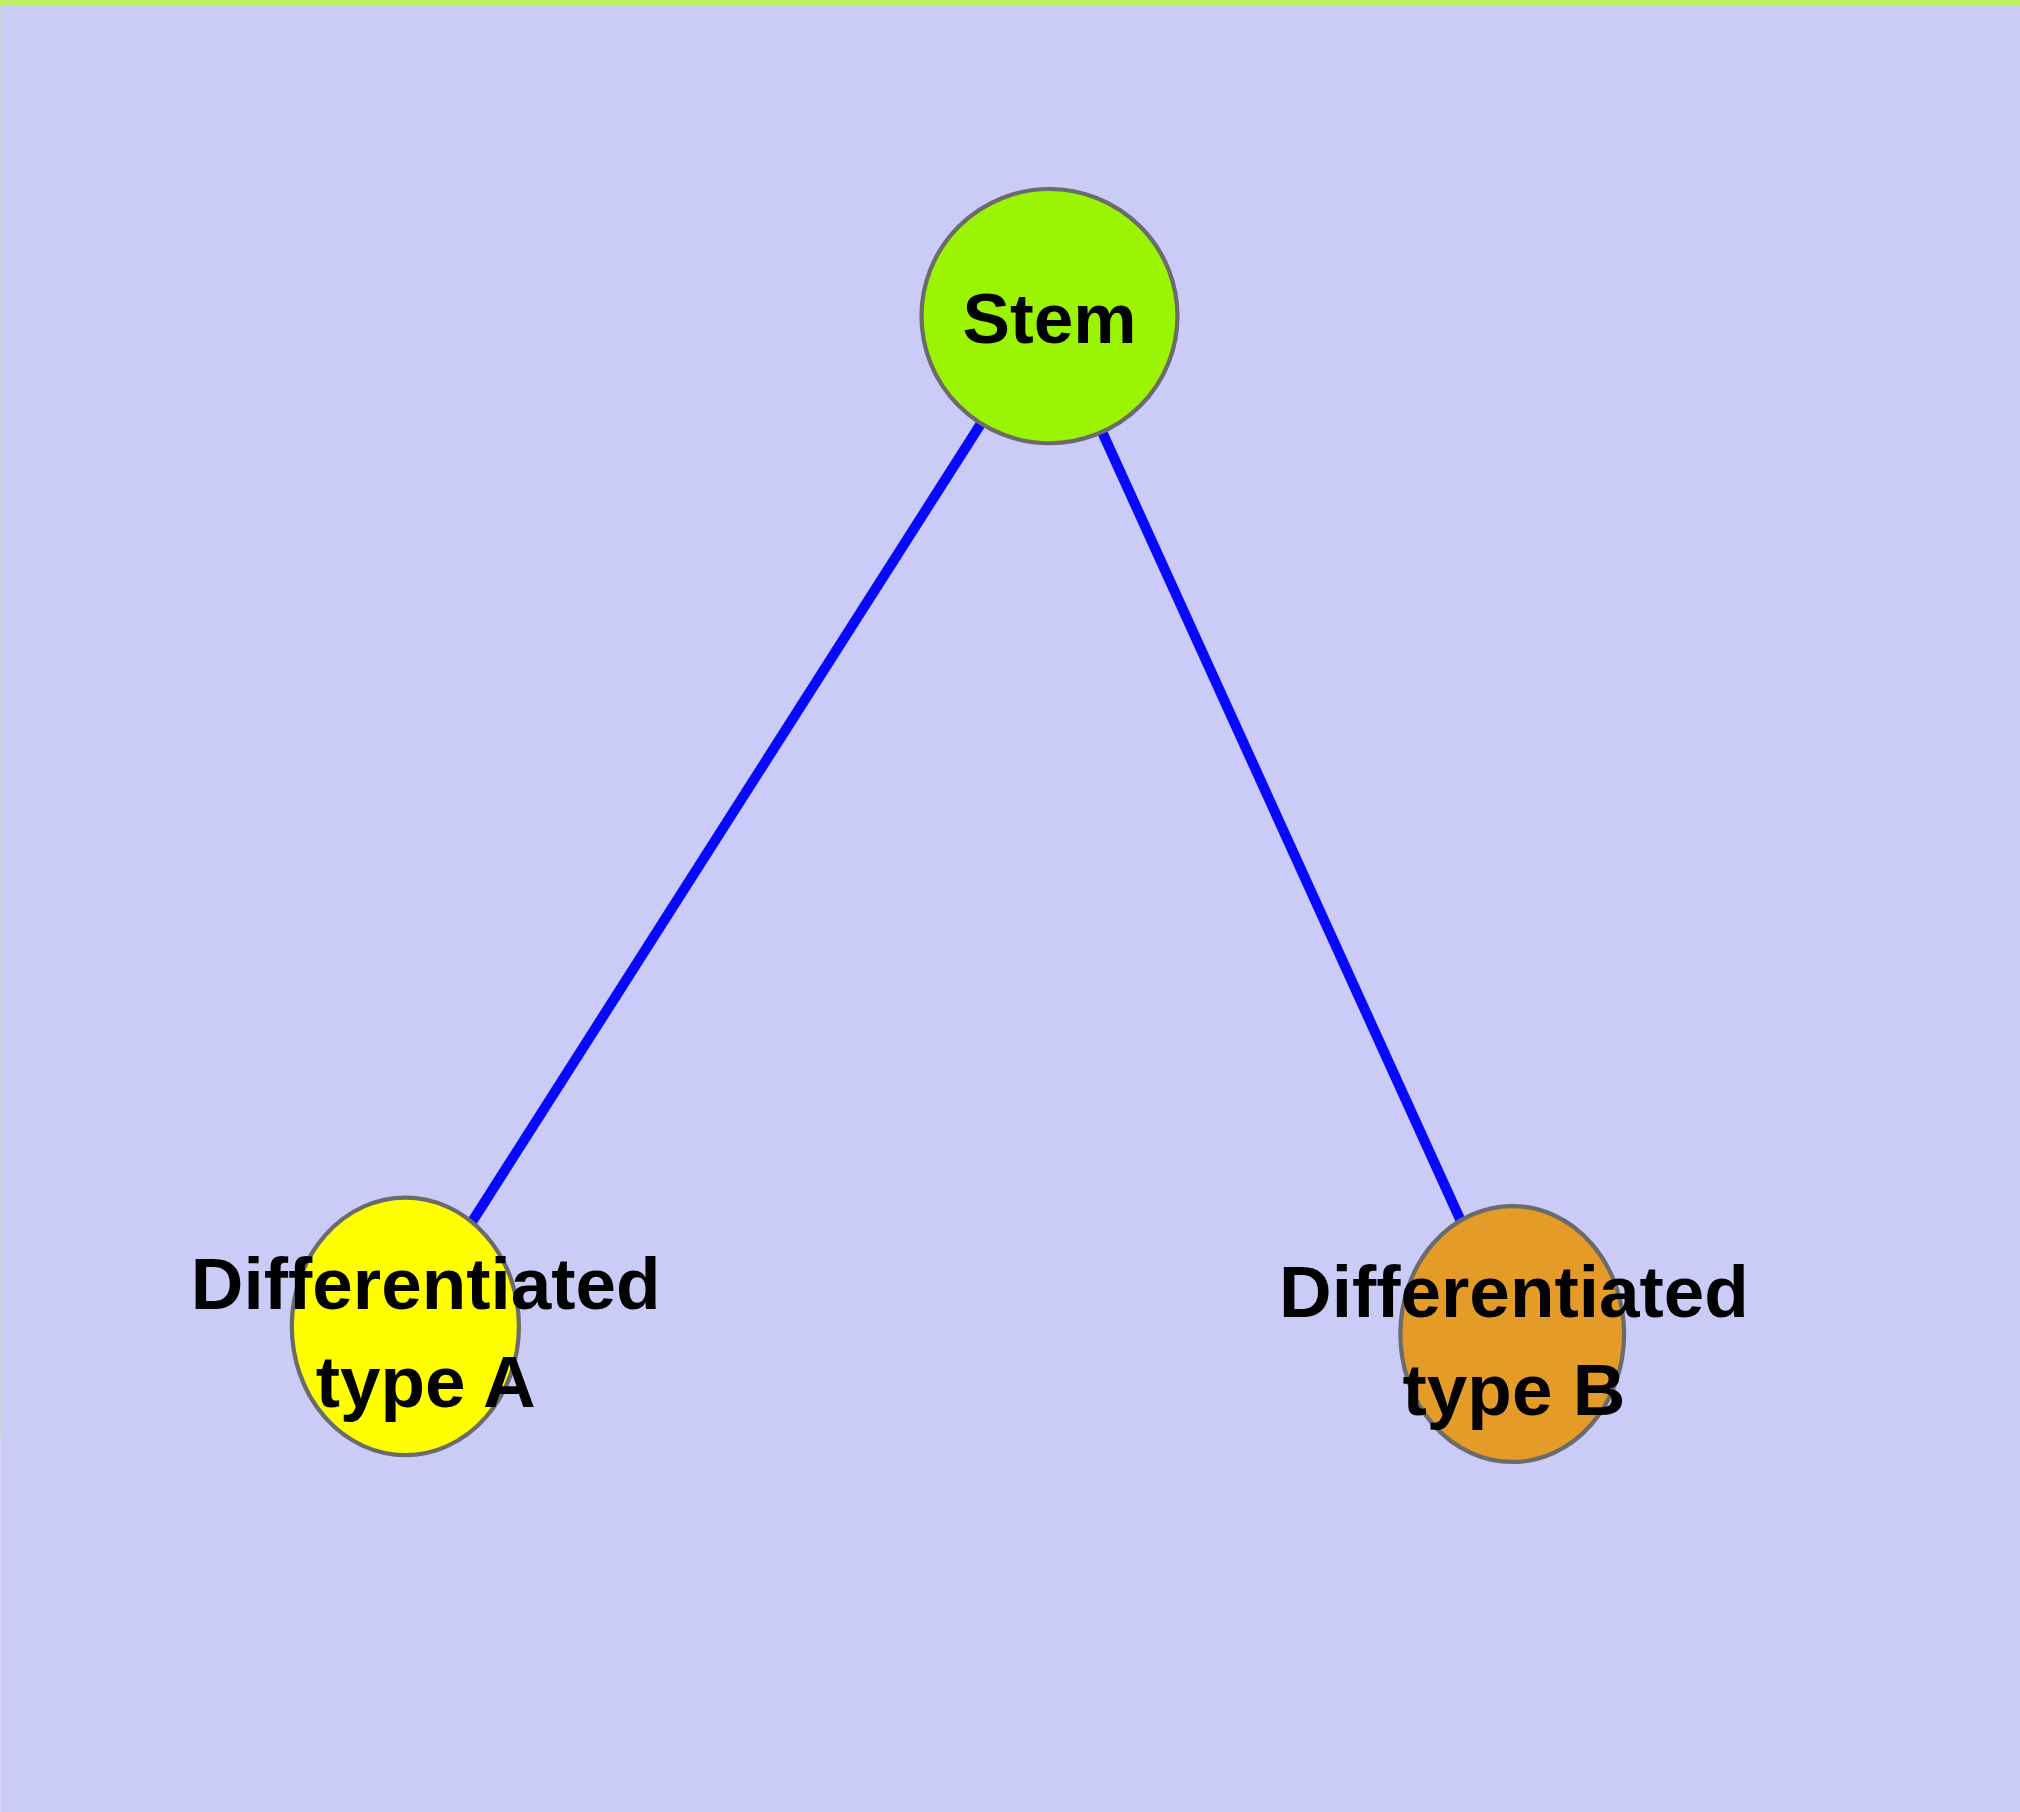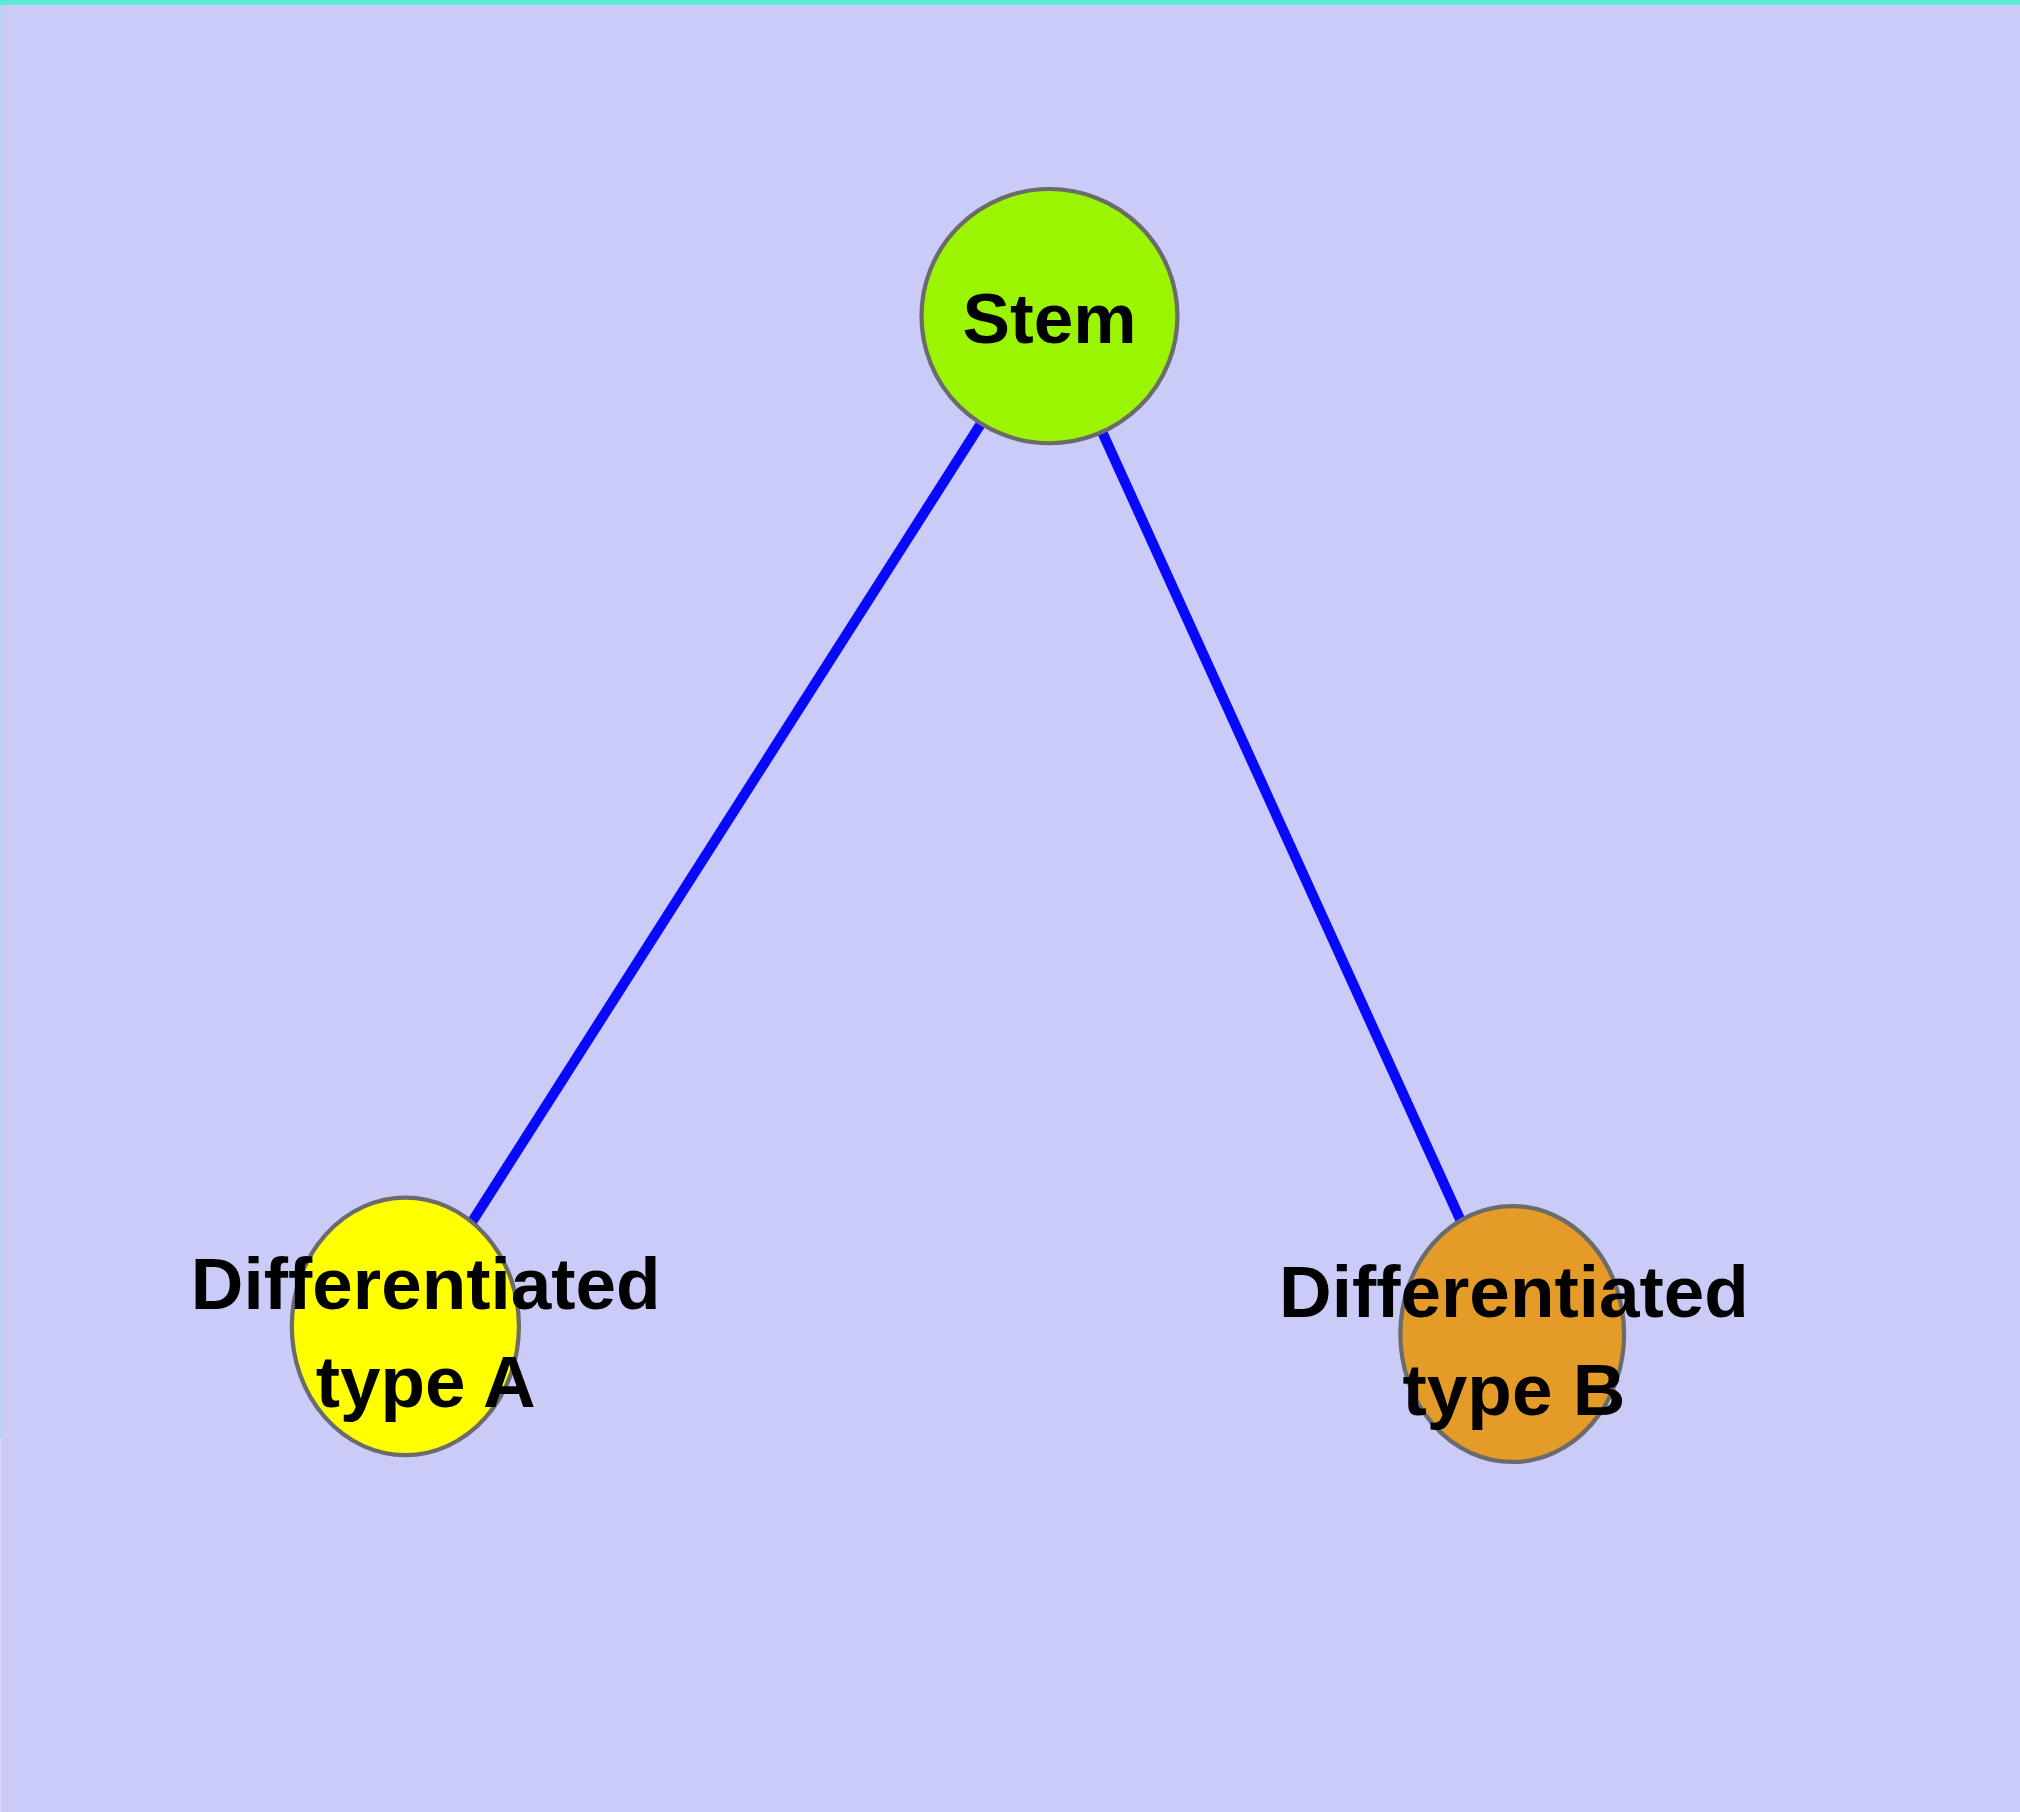--- a/index.html
+++ b/index.html
@@ -7,21 +7,21 @@
     padding: 0;
     background: #ffffff;
     width: 2021px;
     height: 1812px;
     overflow: hidden;
   }
   .stage {
     position: relative;
     width: 2021px;
     height: 1437px;
-    background: #5eead4;
+    background: #bef264;
   }
   svg.graph {
     position: absolute;
     top: 0;
     left: 0;
     display: block;
   }
   .node-label, .node-label-line {
     font-family: "Liberation Sans", "DejaVu Sans", sans-serif;
     font-weight: bold;

